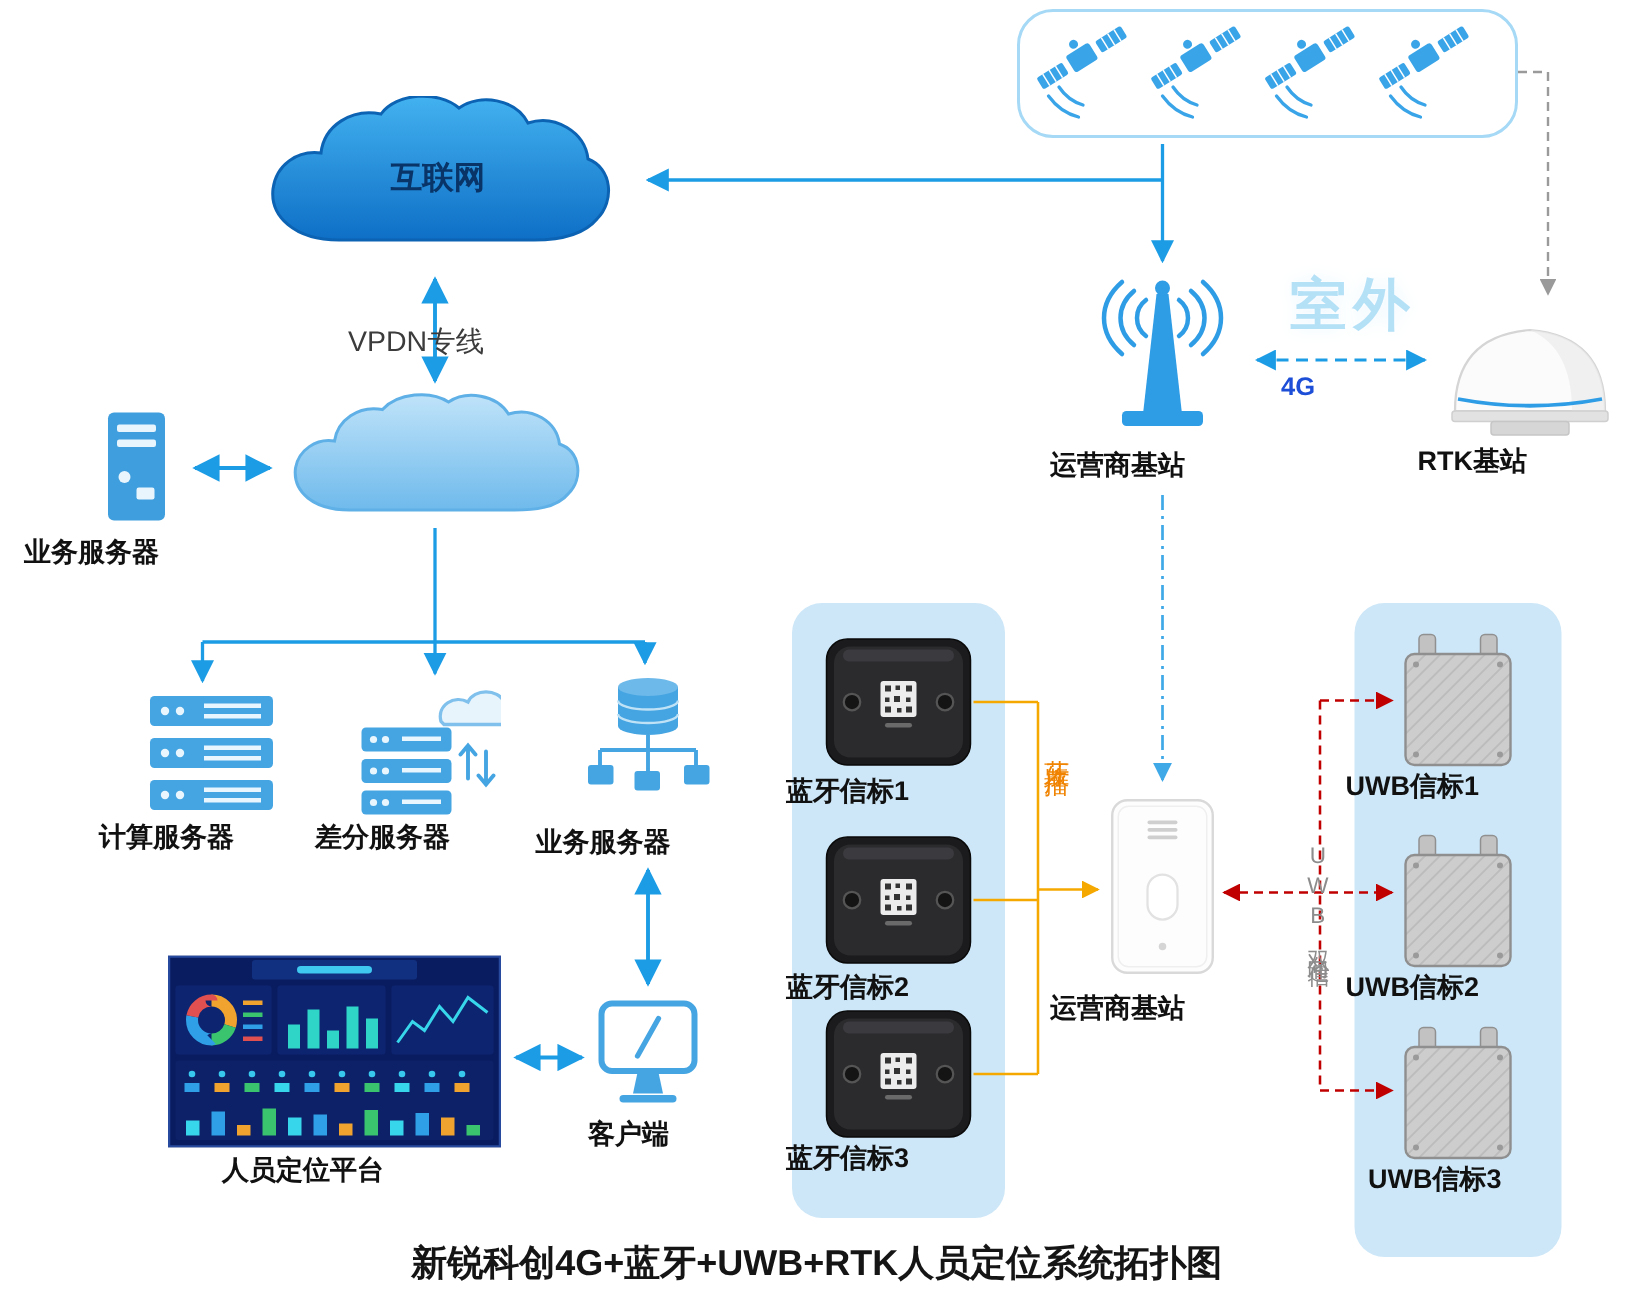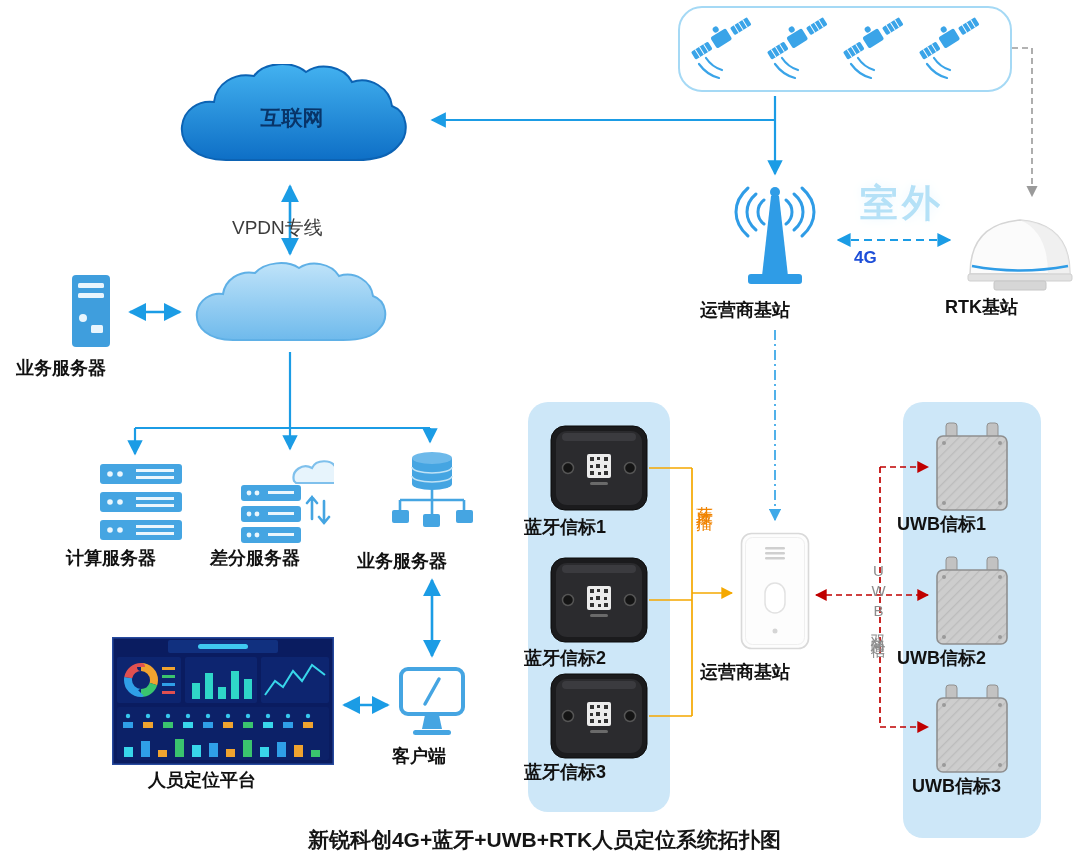--- a/index.html
+++ b/index.html
@@ -9,21 +9,21 @@
   .connector-layer{position:absolute;left:0;top:0;z-index:2}
   .node{position:absolute;z-index:3}
   .node-label{position:absolute;z-index:4;font-weight:bold;font-size:18px;color:#111;text-align:left;line-height:1.15}
   .plain-label{position:absolute;z-index:4;font-size:19px;color:#3c3c3c}
   .small-bold{font-size:17px;font-weight:bold;color:#1d4ed8}
   .vtext{position:absolute;z-index:4;writing-mode:vertical-rl;text-orientation:upright;letter-spacing:3px;line-height:1}
   .vt-orange{color:#f08300;font-size:17px}
   .vt-gray{color:#8c8c8c;font-size:15px}
   .zone-outdoor{position:absolute;z-index:4;font-size:38px;font-weight:bold;color:#b5e1f7;letter-spacing:4px;text-shadow:0 0 2px #fff,0 0 12px #eaf7ff}
   .zone-indoor{position:absolute;z-index:4;font-size:38px;font-weight:bold;color:#e15b5b;letter-spacing:4px;text-shadow:0 0 12px rgba(255,160,160,.85)}
-  .caption{position:absolute;z-index:4;left:0;width:100%;text-align:center;font-size:21px;font-weight:600;color:#151515}
+  .caption{position:absolute;z-index:4;left:0;width:100%;text-align:center;font-size:24px;font-weight:600;color:#151515}
   .sat-box{position:absolute;z-index:3;border:2.5px solid #a5d9f5;border-radius:24px;background:#fff;display:flex;align-items:center;justify-content:center}
   .cloud-wrap{position:absolute;z-index:3}
   .cloud-wrap .cloud-text{position:absolute;left:0;width:100%;text-align:center;font-weight:bold;color:#083468;z-index:4}
   
   .ln-blue{stroke:#1b9ce5;stroke-width:2.2;fill:none}
   .ln-thick{stroke-width:2.6}
   .ln-dashed{stroke-dasharray:8 5;stroke-width:2}
   .ln-dashdot{stroke:#3fa9e8;stroke-width:1.8;fill:none;stroke-dasharray:10 4 2 4}
   .ln-gray{stroke:#9a9a9a;stroke-width:1.6;fill:none;stroke-dasharray:6 4}
   .ln-orange{stroke:#f5a800;stroke-width:1.7;fill:none}

